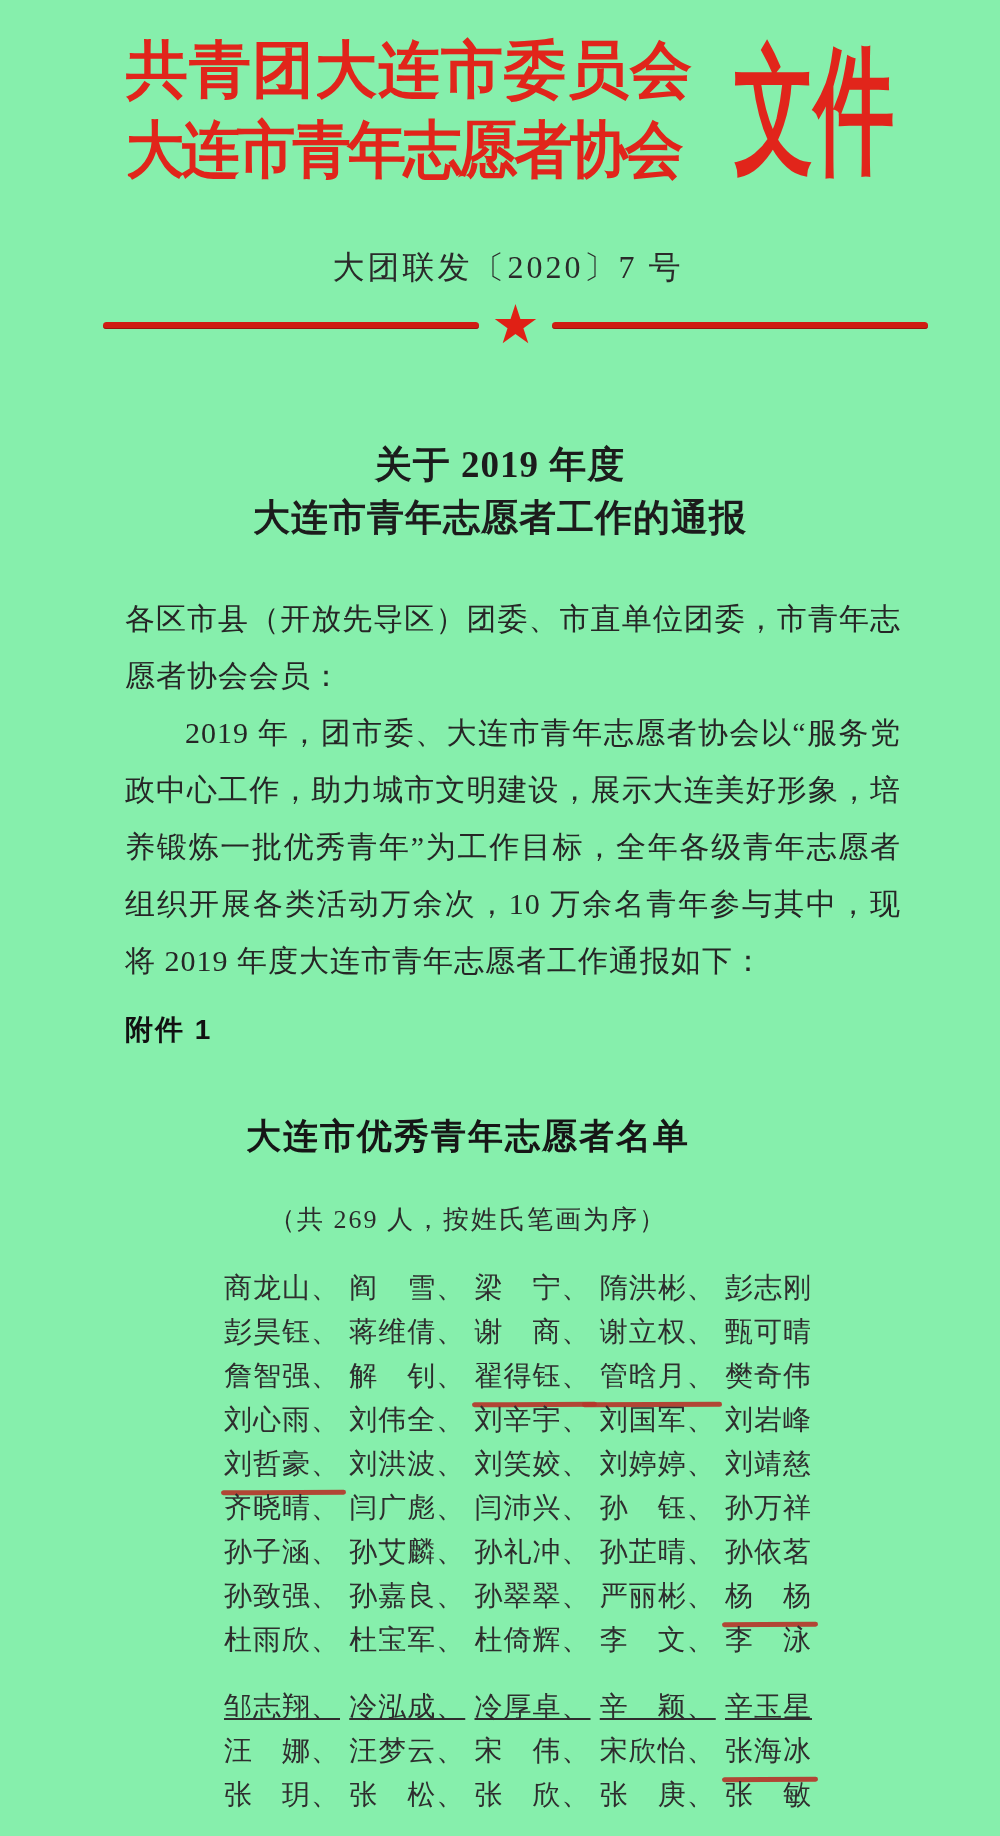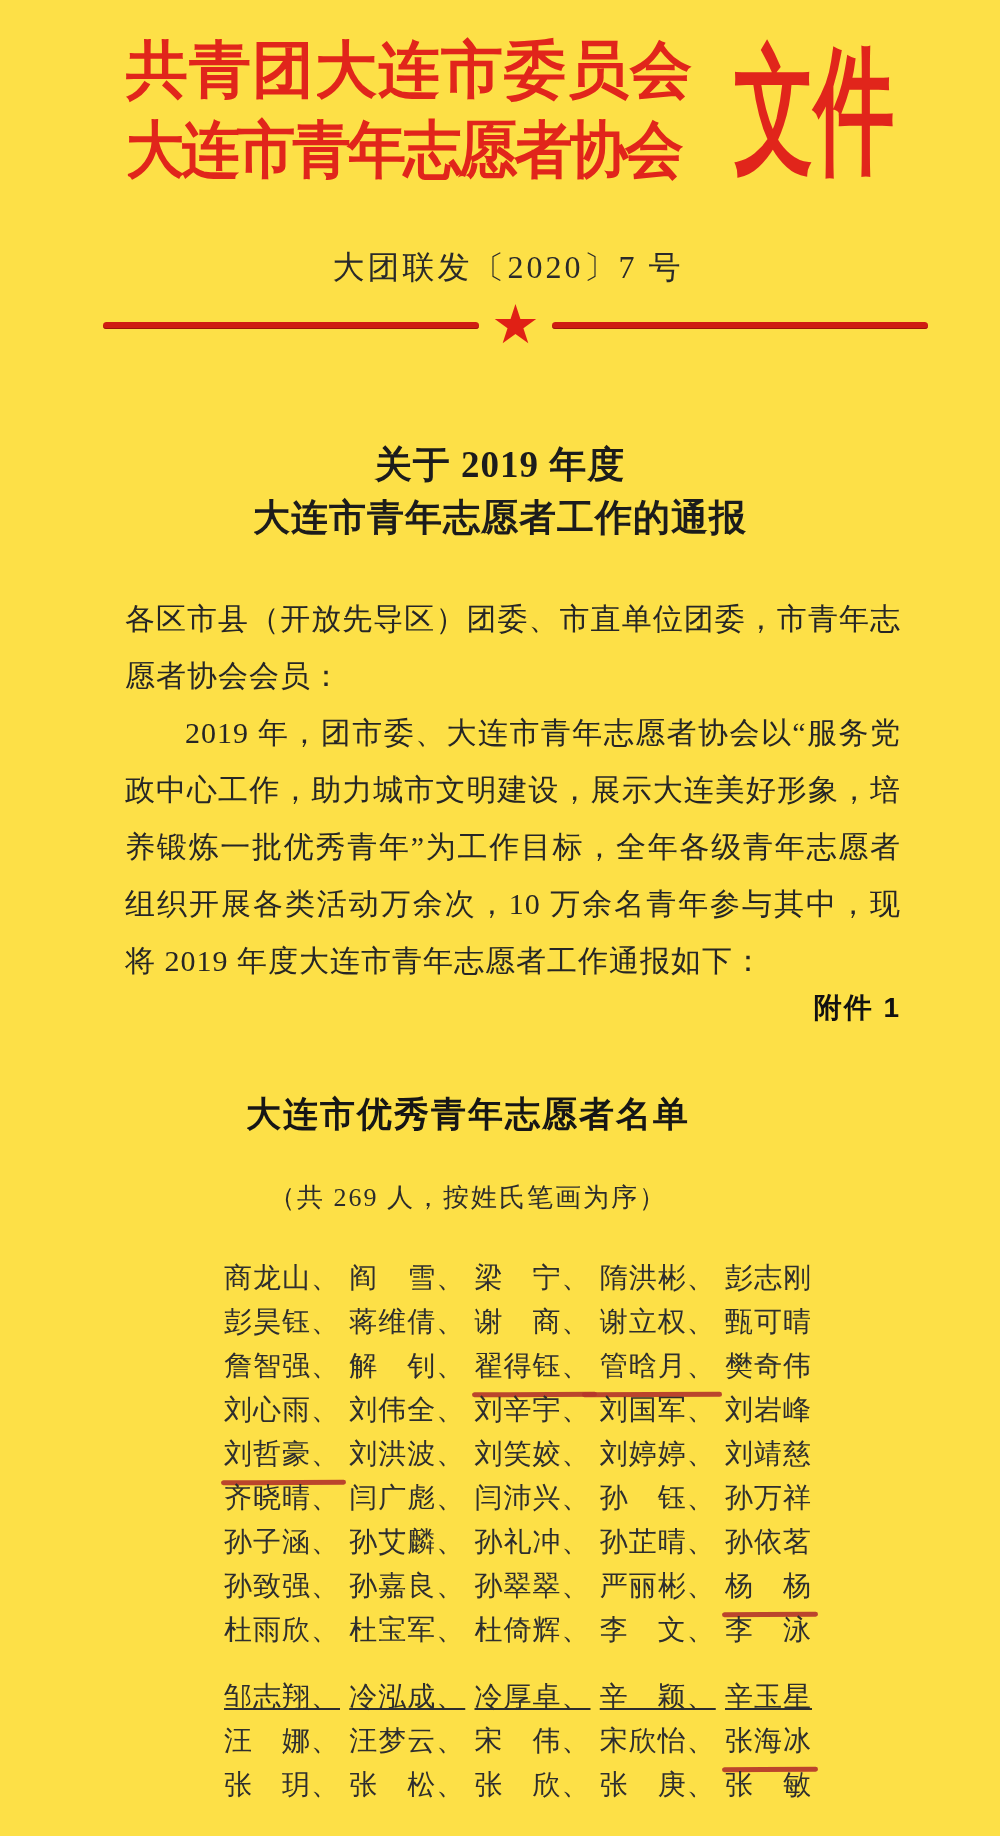--- a/index.html
+++ b/index.html
@@ -1,21 +1,21 @@
 <!DOCTYPE html>
 <html><head>
 <meta charset="utf-8">
 <style>
   * { margin:0; padding:0; box-sizing:border-box; }
   html,body { background:#ffffff; }
   .page {
     position:relative;
     width:1000px; height:1836px;
     margin:0 auto;
-    background:#fde047;
+    background:#86efac;
     overflow:hidden;
     font-family:"Liberation Serif","DejaVu Serif",serif;
     color:#242424;
   }
 
   
   .letterhead{
     position:absolute; top:30px; left:126px;
     display:flex; align-items:center;
   }
@@ -50,34 +50,34 @@
     text-align:center; font-family:Liberation Serif, serif;
     font-weight:bold; font-size:37px; line-height:53px; color:#1c1c1c;
     letter-spacing:1px;
   }
 
   
   .body-block{ position:absolute; top:590px; left:125px; width:776px; }
   .para{ font-size:30px; line-height:57px; text-align:justify; color:#262626;
          letter-spacing:1px; }
   .para.indent{ text-indent:2em; }
-  .attachment{ font-family:"Liberation Sans","DejaVu Sans",sans-serif;
-               font-weight:bold; font-size:28px; color:#111; letter-spacing:2px;text-align:right; }
+  .attachment{ margin-top:22px; font-family:"Liberation Sans","DejaVu Sans",sans-serif;
+               font-weight:bold; font-size:28px; color:#111; letter-spacing:2px; }
 
   
   .roster-title{
     margin-top:64px; margin-right:90px;
     text-align:center; font-family:"Liberation Sans","DejaVu Sans",sans-serif;
     font-weight:bold; font-size:35px; color:#161616; letter-spacing:2px;
   }
   .roster-subtitle{
     margin-top:42px; margin-right:90px;
     text-align:center; font-size:26px; color:#2c2c2c; letter-spacing:2px;
   }
-  .name-list{ margin-top:44px; margin-left:99px; width:588px; }
+  .name-list{ margin-top:32px; margin-left:99px; width:588px; }
   .name-row{
     display:flex; justify-content:space-between;
     height:44px; font-size:28px; color:#2e2e2e; letter-spacing:1px;
     white-space:nowrap;
   }
   .name-row.gap-before{ margin-top:23px;text-decoration:underline; }
   .name-cell{ position:relative; display:inline-block; }
   .name-cell.u::after{
     content:""; position:absolute; left:-3px; right:-6px; bottom:-6px;
     height:5px; background:#b5372a; border-radius:3px; opacity:.92;

